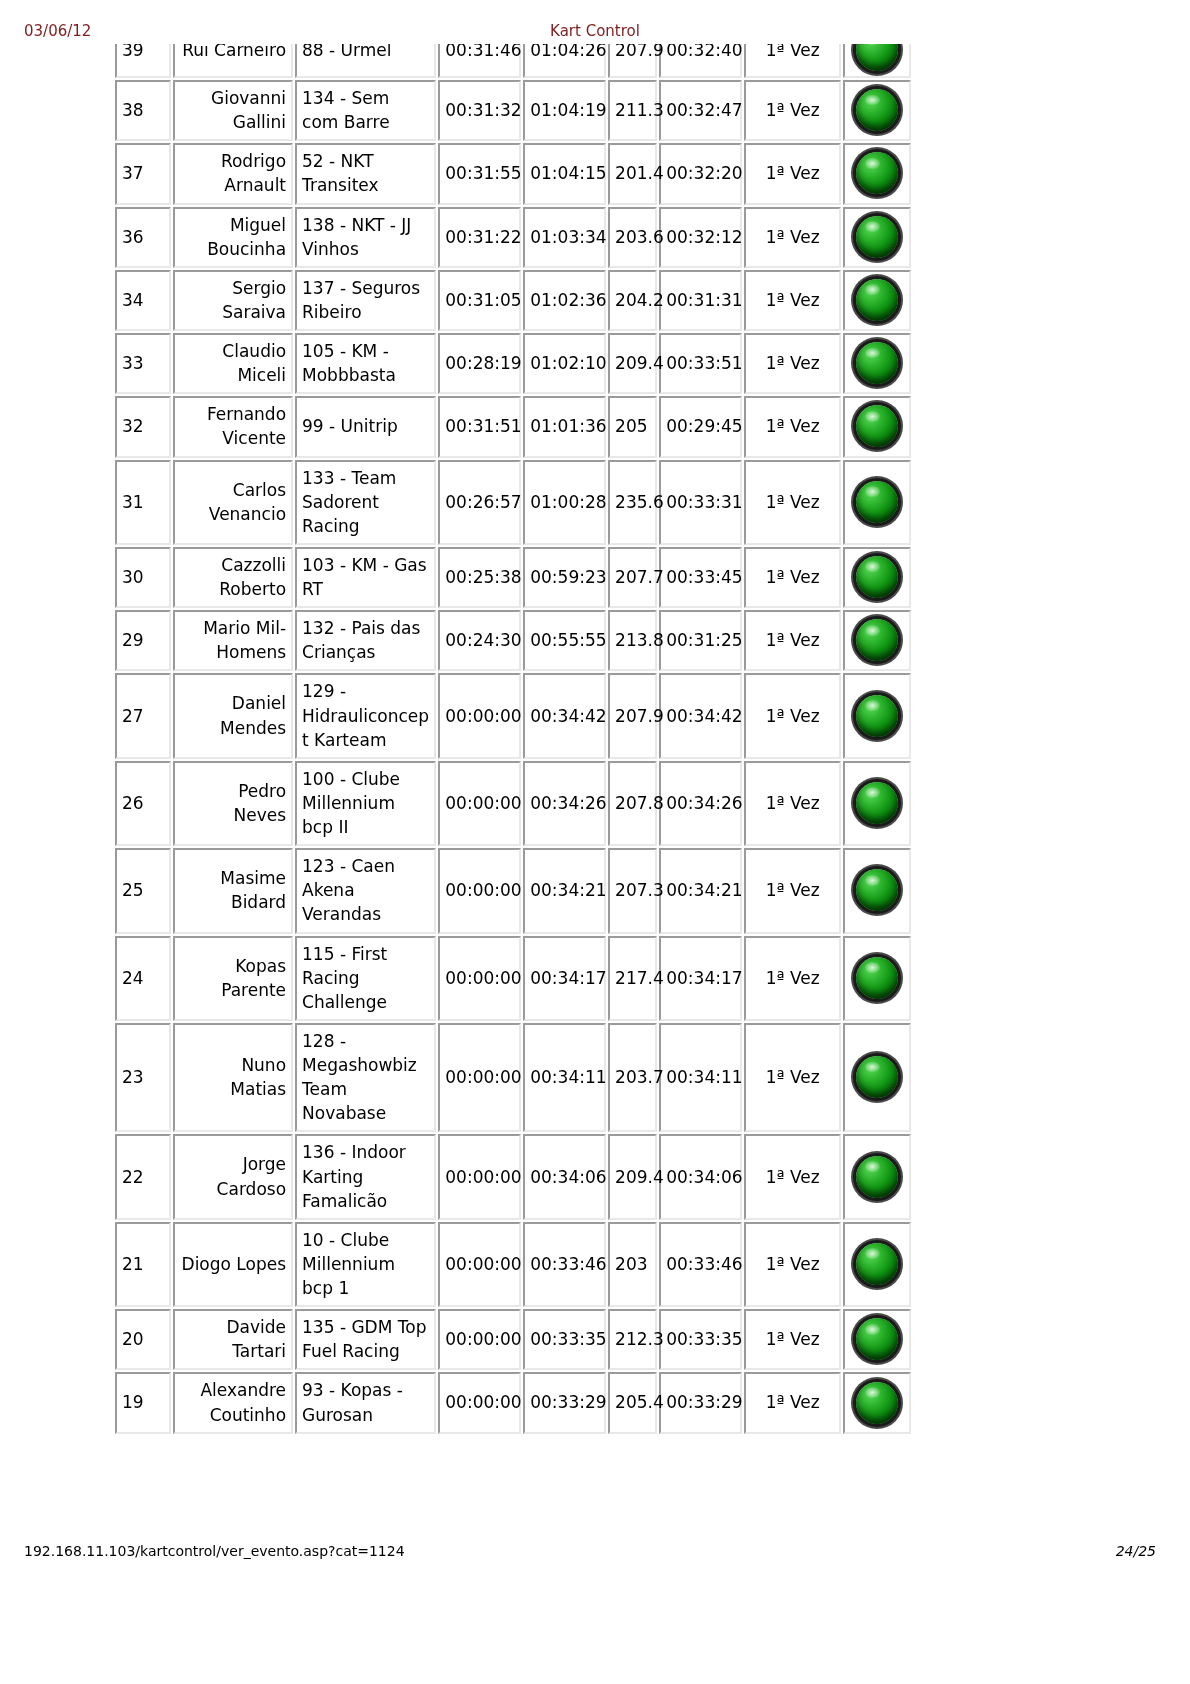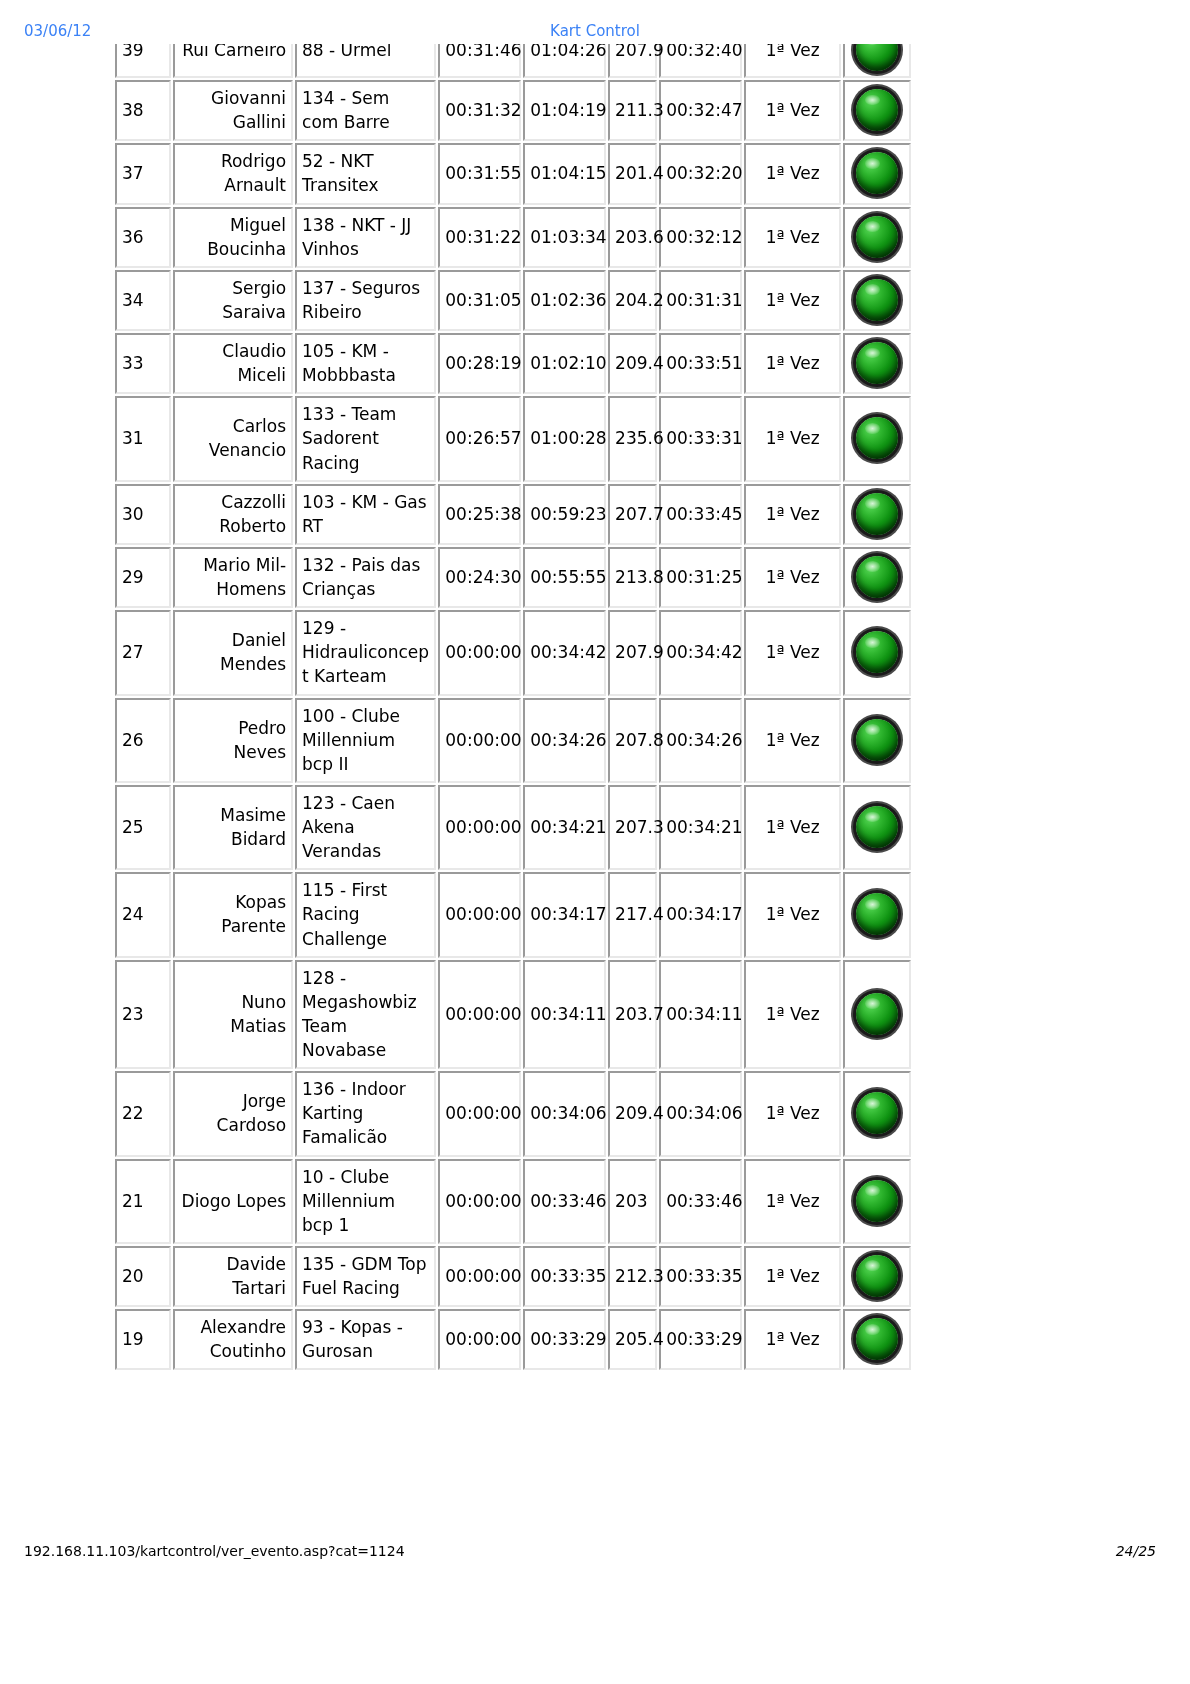--- a/index.html
+++ b/index.html
@@ -17,21 +17,21 @@
   }
 
   
   .print-header {
     position: absolute;
     top: 22px;
     left: 0;
     width: 1146px;
     height: 22px;
     font-size: 15px;
-    color: #3b82f6;
+    color: #7f1d1d;
   }
   .print-header .ph-date {
     position: absolute;
     left: 24px;
     top: 0;
     white-space: nowrap;
   }
   .print-header .ph-title {
     position: absolute;
     left: 0;
@@ -228,20 +228,31 @@
             <td class="name">Claudio Miceli</td>
             <td class="team">105 - KM - Mobbbasta</td>
             <td class="num">00:28:19</td>
             <td class="num">01:02:10</td>
             <td class="num">209.4</td>
             <td class="num">00:33:51</td>
             <td class="obs">1ª Vez</td>
             <td class="led"><span class="lamp"></span></td>
           </tr>
           <tr>
+            <td class="pos">32</td>
+            <td class="name">Fernando Vicente</td>
+            <td class="team">99 - Unitrip</td>
+            <td class="num">00:31:51</td>
+            <td class="num">01:01:36</td>
+            <td class="num">205</td>
+            <td class="num">00:29:45</td>
+            <td class="obs">1ª Vez</td>
+            <td class="led"><span class="lamp"></span></td>
+          </tr>
+          <tr>
             <td class="pos">31</td>
             <td class="name">Carlos Venancio</td>
             <td class="team">133 - Team Sadorent Racing</td>
             <td class="num">00:26:57</td>
             <td class="num">01:00:28</td>
             <td class="num">235.6</td>
             <td class="num">00:33:31</td>
             <td class="obs">1ª Vez</td>
             <td class="led"><span class="lamp"></span></td>
           </tr>

